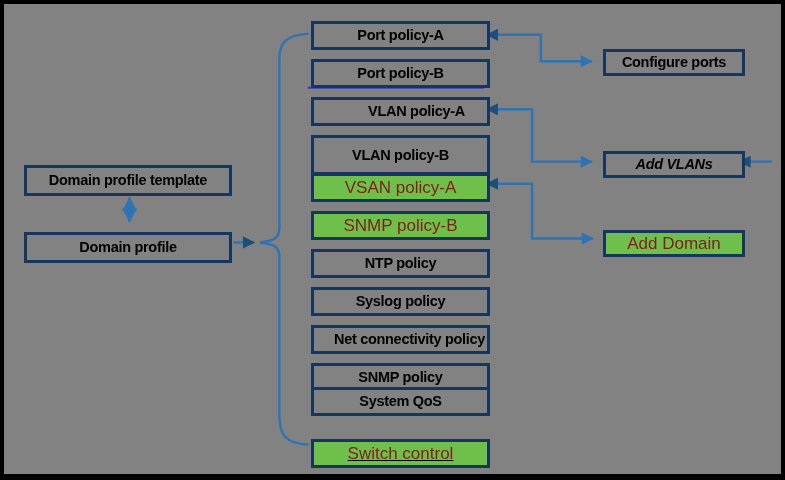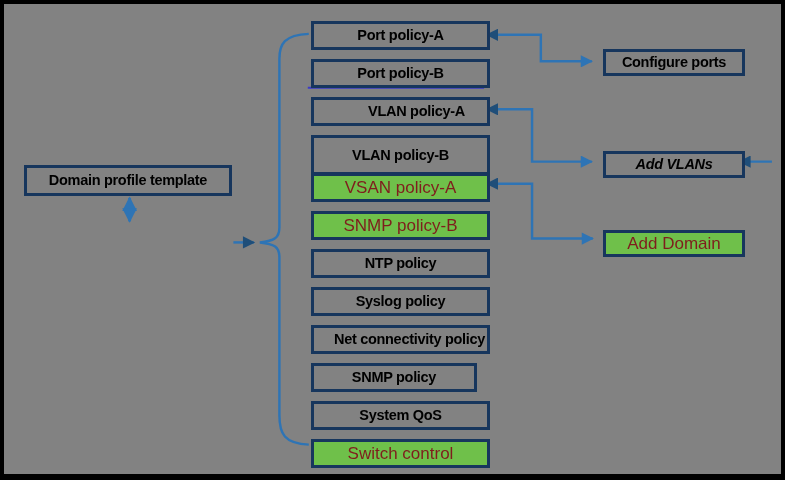--- a/index.html
+++ b/index.html
@@ -58,20 +58,23 @@
     <path d="M489 183.5 H535 V239.5 H597" fill="none" stroke="#2E74B5" stroke-width="2.5" marker-start="url(#ah-dark)" marker-end="url(#ah-blue)"></path>
 
     <path d="M780 161 H747" fill="none" stroke="#2E74B5" stroke-width="2.5" marker-end="url(#ah-dark)"></path>
 
     <path d="M306 85.5 H486" fill="none" stroke="#3A3AC8" stroke-width="2"></path>
   </svg>
 
   <div class="box" style="left:20px;top:161px;width:208px;height:31px">
     <span class="lbl">Domain profile template</span>
   </div>
+  <div class="box" style="left:20px;top:228px;width:208px;height:31px">
+    <span class="lbl">Domain profile</span>
+  </div>
 
   <div id="policy-col">
       <div class="box" style="left: 307px; width: 179px; height: 29px; top: 17px;">
         <span class="lbl">Port policy-A</span>
       </div>
       <div class="box" style="left: 307px; width: 179px; height: 29px; top: 55px;">
         <span class="lbl">Port policy-B</span>
       </div>
       <div class="box" style="left: 307px; width: 179px; height: 29px; top: 93px; padding-left: 32px;">
         <span class="lbl">VLAN policy-A</span>
@@ -87,27 +90,27 @@
       </div>
       <div class="box" style="left: 307px; width: 179px; height: 29px; top: 245px;">
         <span class="lbl">NTP policy</span>
       </div>
       <div class="box" style="left: 307px; width: 179px; height: 29px; top: 283px;">
         <span class="lbl">Syslog policy</span>
       </div>
       <div class="box" style="left: 307px; width: 179px; height: 29px; top: 321px; padding-left: 18px;">
         <span class="lbl">Net connectivity policy</span>
       </div>
-      <div class="box" style="left: 307px; width: 166px; height: 29px; top: 359px;">
+      <div class="box" style="left: 307px; width: 179px; height: 29px; top: 359px;">
         <span class="lbl">SNMP policy</span>
       </div>
-      <div class="box" style="left: 307px; width: 179px; height: 29px; top: 397px;">
+      <div class="box" style="left: 307px; width: 179px; height: 29px; top: 383px;">
         <span class="lbl">System QoS</span>
       </div>
-      <div class="box green" style="left: 307px; width: 179px; height: 29px; top: 435px;">
+      <div class="box green" style="left: 307px; width: 179px; height: 29px; top: 435px; text-decoration: underline;">
         <span class="lbl">Switch control</span>
       </div>
     </div>
 
   <div id="action-col">
       <div class="box" style="left: 599px; width: 142px; height: 27px; top: 45px;">
         <span class="lbl">Configure ports</span>
       </div>
       <div class="box" style="left: 599px; width: 142px; height: 27px; top: 147px; font-style: italic;">
         <span class="lbl">Add VLANs</span>

